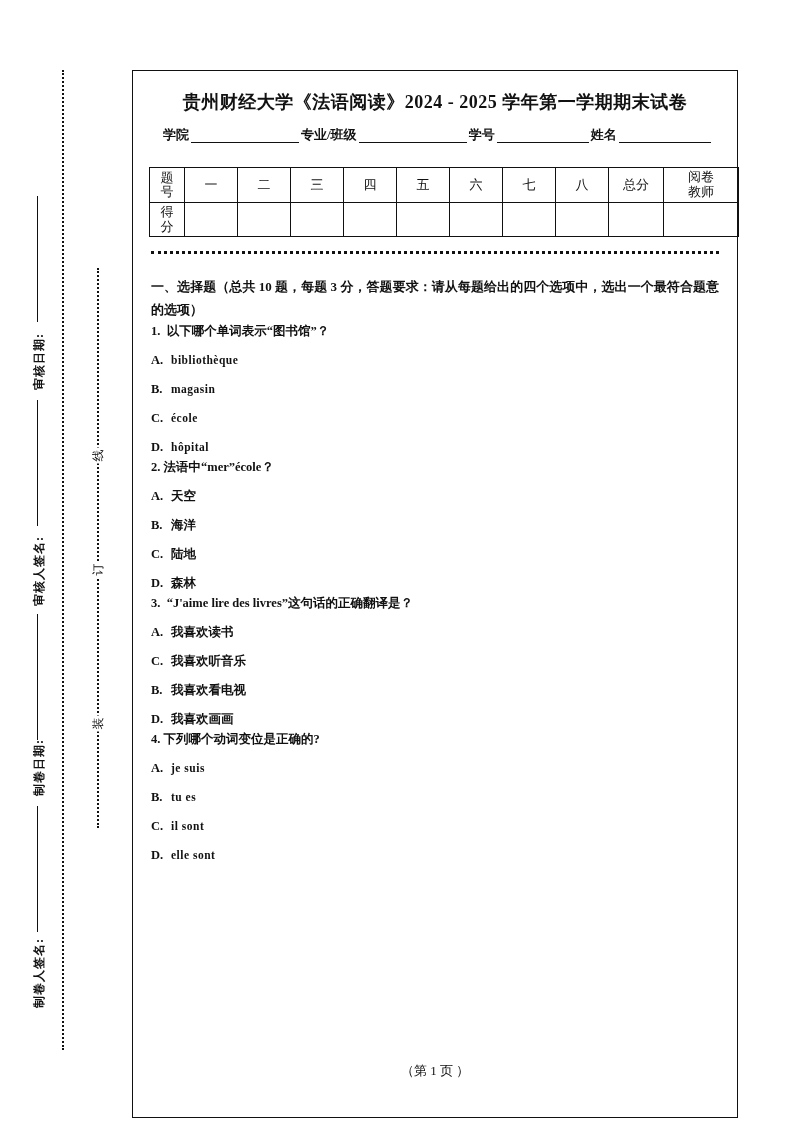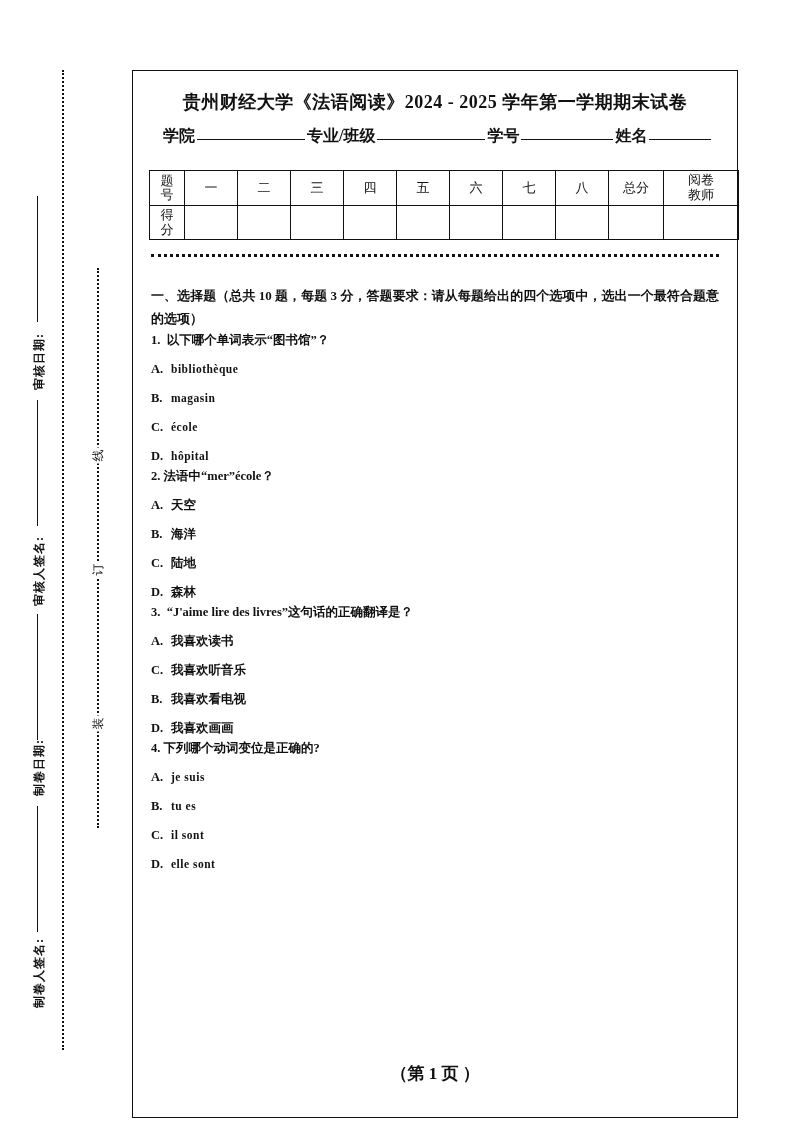--- a/index.html
+++ b/index.html
@@ -89,22 +89,22 @@
     font-size: 18px;
     font-weight: bold;
     letter-spacing: 0.5px;
     line-height: 1.3;
     margin: 6px 0 4px 0;
     white-space: nowrap;
   }
 
   .info-line {
     display: flex;
-    align-items: flex-start;
-    font-size: 16px;
+    align-items: center;
+    font-size: 13px;
     font-weight: bold;
     margin: 12px 0 8px 14px;
     padding-right: 8px;
   }
   .info-label { white-space: nowrap; padding-bottom: 1px; }
   .info-blank {
     border-bottom: 1px solid #111;
     flex: 1 1 auto;
     height: 13px;
     margin: 0 2px;
@@ -137,21 +137,21 @@
   .dot-sep {
     margin: 14px 2px 0 2px;
     border-top: 3px dotted #111;
     height: 0;
   }
 
   .section-head {
     font-size: 13px;
     font-weight: bold;
     line-height: 1.75;
-    margin: 28px 2px 0 2px;
+    margin: 22px 2px 0 2px;
     text-align: justify;
   }
 
   .q-block { }
   .q-text {
     font-size: 12.5px;
     font-weight: bold;
     line-height: 1.6;
     margin: 0 0 2px 2px;
   }
@@ -167,22 +167,22 @@
     font-size: 11.5px;
     letter-spacing: 0.5px;
   }
 
   .footer {
     position: absolute;
     left: 132px;
     top: 1062px;
     width: 606px;
     text-align: center;
-    font-size: 17px;
-    font-weight: bold;
+    font-size: 13px;
+    font-weight: normal;
     font-family: "Liberation Serif", "DejaVu Serif", serif;
   }
 </style>
 </head>
 <body>
 
 <div class="margin-col">
   <div class="vline-outer"></div>
   <div class="vline-inner"></div>
 

